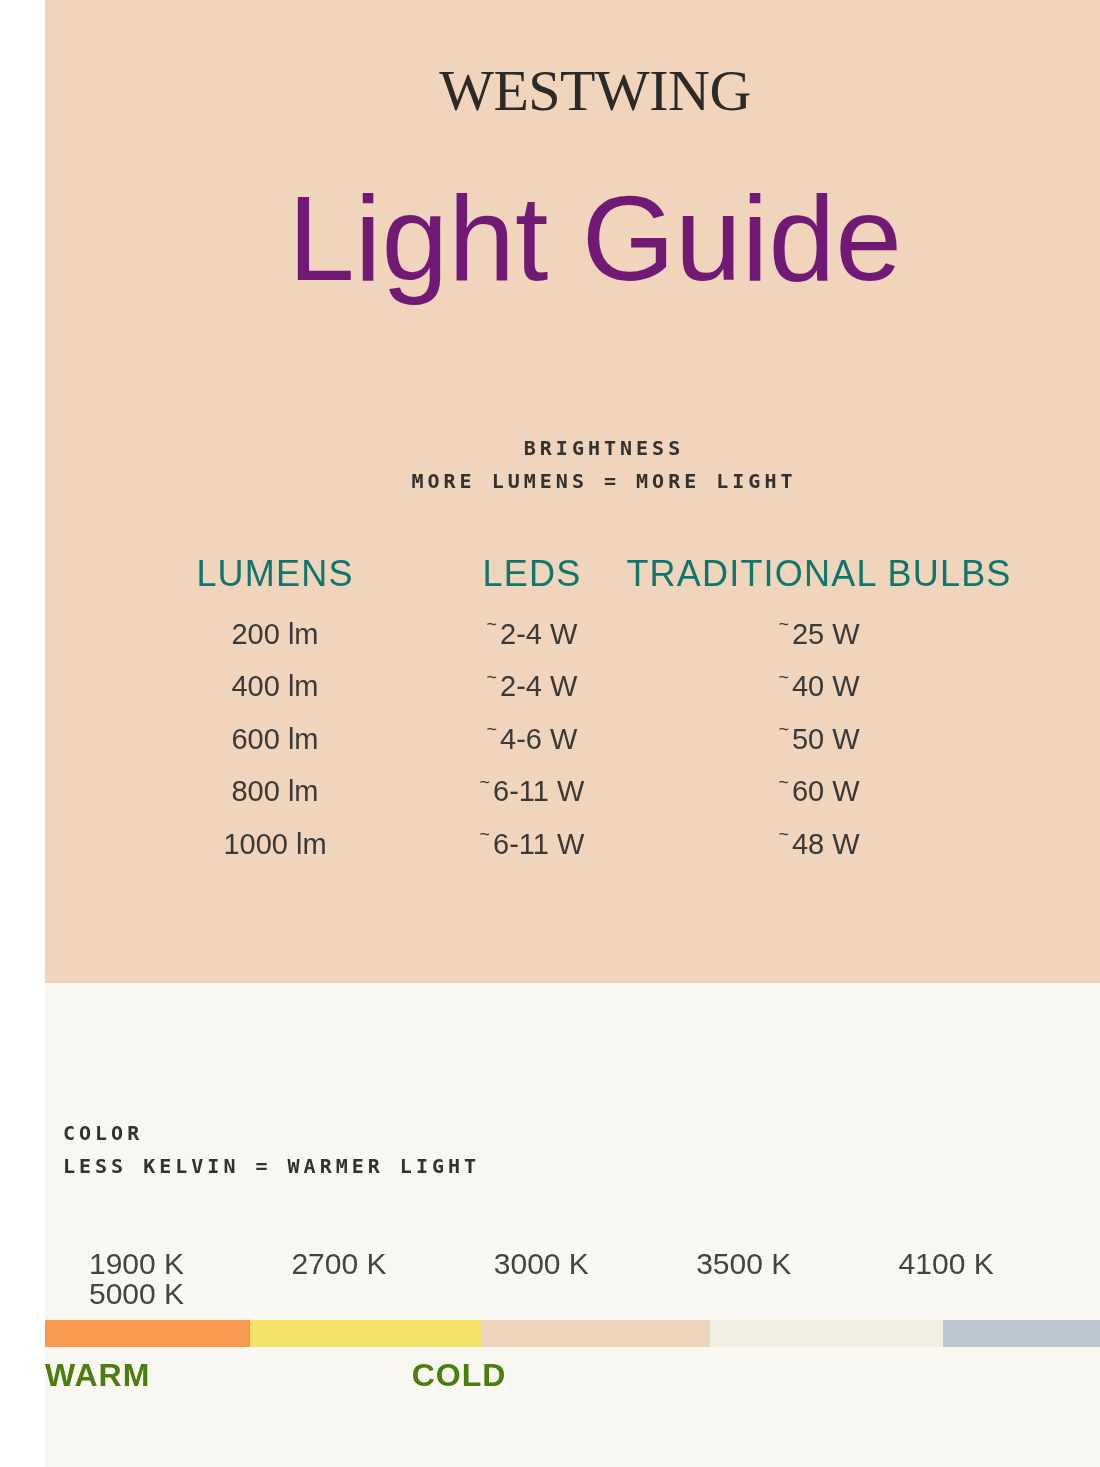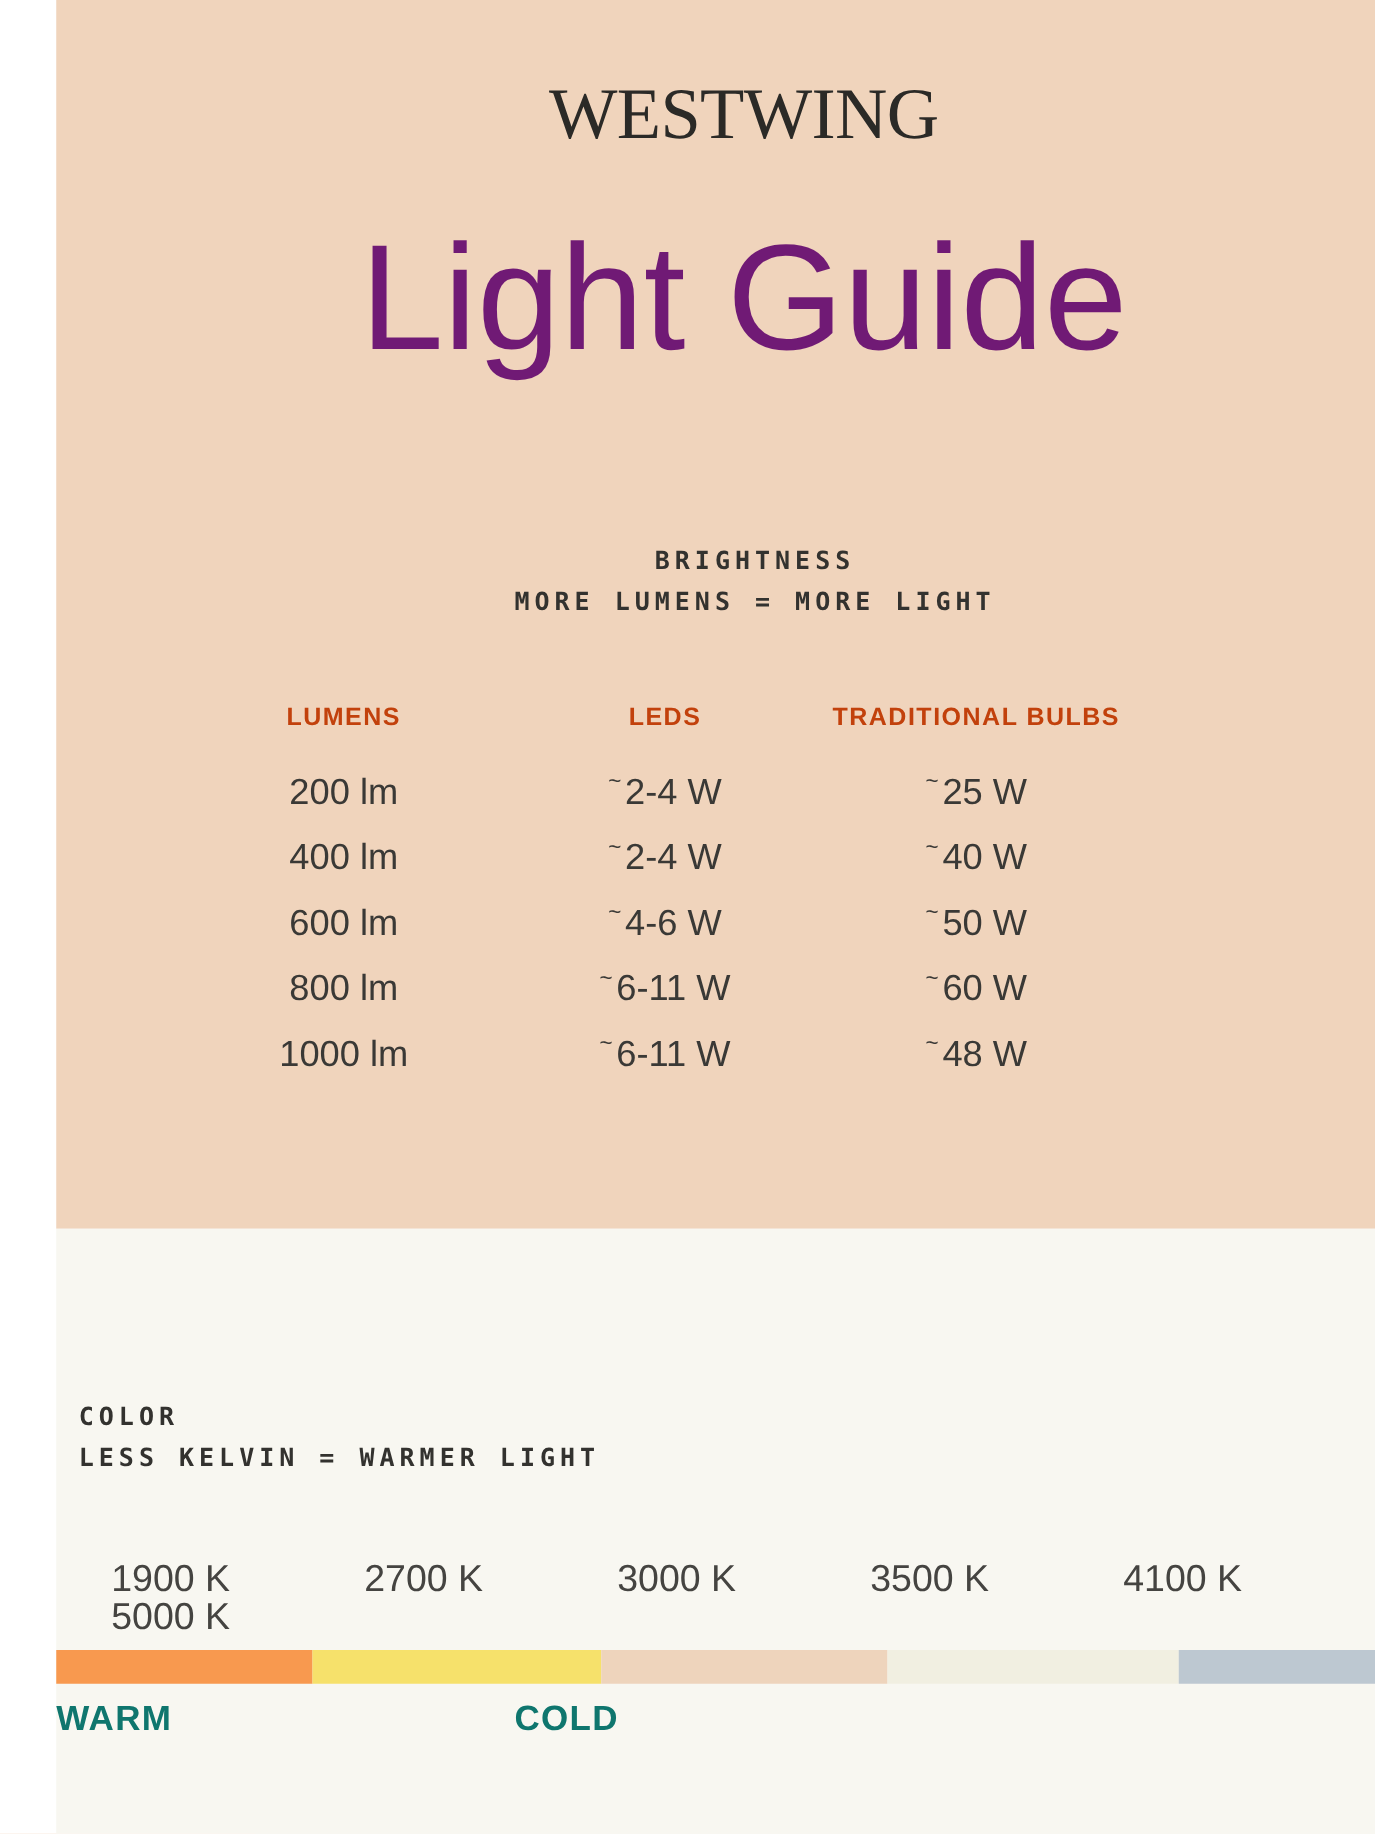--- a/index.html
+++ b/index.html
@@ -53,29 +53,29 @@
   }
   .tcol {
     position:absolute;
     top:0;
     transform:translateX(-50%);
     white-space:nowrap;
     text-align:center;
   }
   .tcol-lumens { left:230px; }
   .tcol-leds   { left:487px; }
-  .tcol-bulbs  { left:736px;text-align:center; }
+  .tcol-bulbs  { left:774px;text-align:center; }
   .thead {
     height:28px;
     line-height:28px;
     margin-bottom:20px;
-    font-size:20px;
-    font-weight:700;
+    font-size:36px;
+    font-weight:400;
     letter-spacing:1.2px;
-    color:#c2410c;
+    color:#0f766e;
   }
   .tcell {
     height:52.5px;
     display:flex;
     align-items:center;
     justify-content:center;
     font-size:29px;
     color:#3A3936;
   }
   .tilde {
@@ -112,25 +112,25 @@
     width:100%;
     display:flex;
   }
   .scale-seg { height:100%; }
   .temp-labels {
     margin-top:12px;
     display:grid;
     grid-template-columns:repeat(3,1fr);
   }
   .temp-label {
-    font-size:28px;
+    font-size:32px;
     line-height:32px;
     font-weight:700;
     letter-spacing:1px;
-    color:#0f766e;
+    color:#4d7c0f;
   }
 </style>
 </head>
 <body>
 
 <div class="page">
 
   <section class="section-top" style="background: rgb(240, 212, 188);">
 
     <span class="brand">WESTWING</span>

